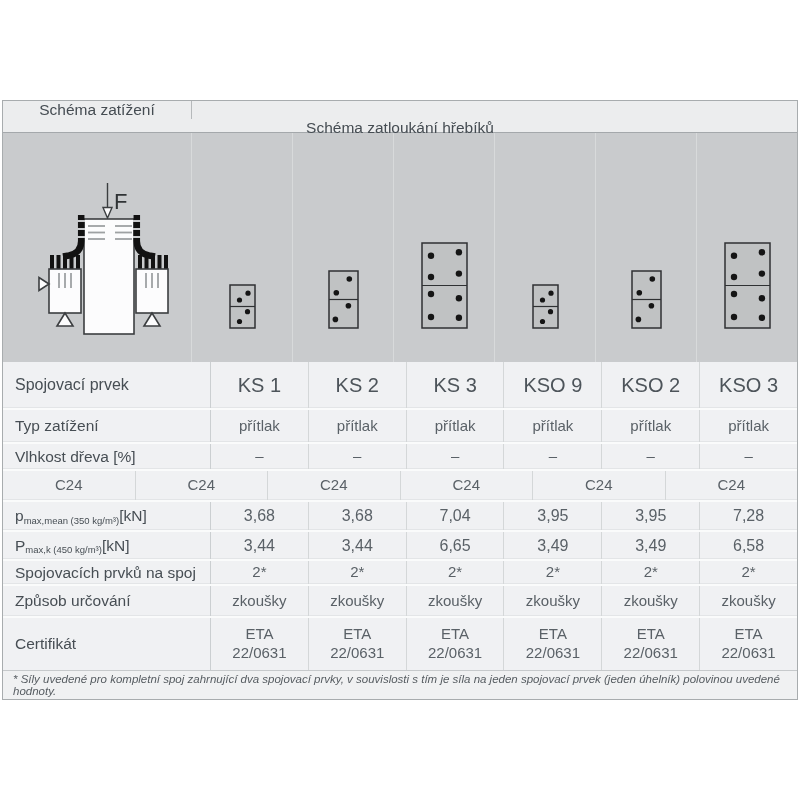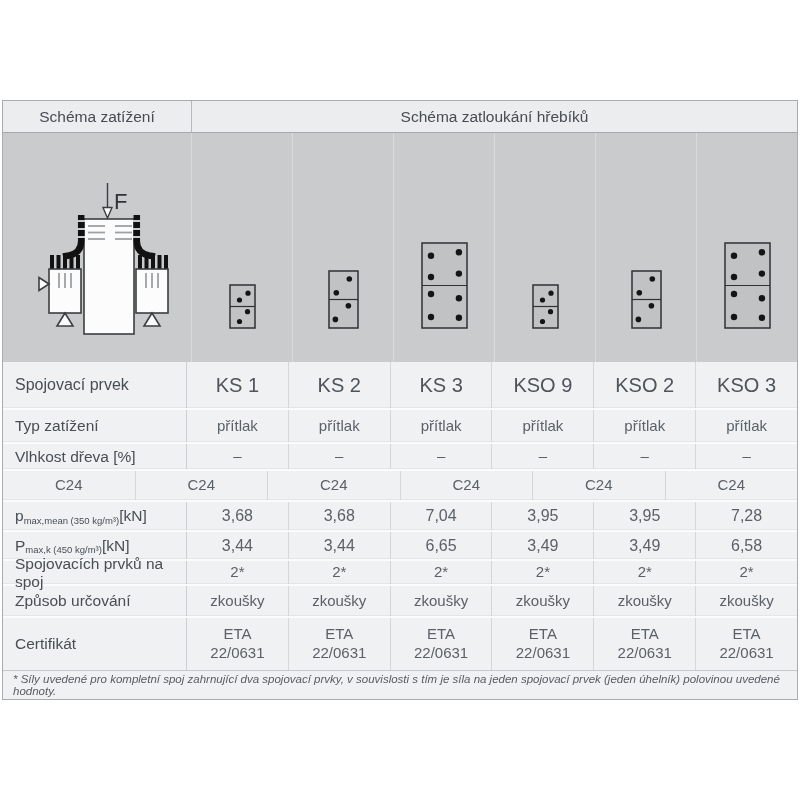--- a/index.html
+++ b/index.html
@@ -7,37 +7,37 @@
     width:800px;height:800px;background:#ffffff;
     font-family:"Liberation Sans", sans-serif;
     -webkit-font-smoothing:antialiased;
     position:relative;overflow:hidden;
   }
   .tbl{
     position:absolute;left:2px;top:100px;width:794px;
     border:1px solid #a8acae;background:#fff;
   }
   
-  .thead{display:flex;height:31px;background:#ecedee;border-bottom:1px solid #a4a8ab;}
+  .thead{display:flex;height:31px;background:#ecedee;border-bottom:1px solid #a4a8ab;flex-direction:column;}
   .th-cell{display:flex;align-items:center;justify-content:center;
     font-size:15.5px;color:#454c52;}
   .th-left{width:188px;border-right:1px solid #b6b9bb;}
   .th-right{flex:1;}
   
   .diagrow{display:flex;height:229px;background:#c9cbcd;}
   .diag-left{width:188px;border-right:1px solid #d8dadb;position:relative;}
   .scheme-cols{flex:1;display:flex;}
   .scheme-cell{flex:1;border-right:1px solid #d8dadb;display:flex;
     align-items:flex-end;justify-content:center;padding-bottom:32px;}
   .scheme-cell:last-child{border-right:none;}
   
   .brow{display:flex;background:#f0f1f3;border-bottom:2px solid #fafbfb;
     box-shadow:inset 0 -1px 0 #e3e5e7;}
   .cell{display:flex;align-items:center;}
-  .lab{width:184px;box-sizing:border-box;padding-left:12px;
+  .lab{width:208px;box-sizing:border-box;padding-left:12px;
     font-size:15.5px;color:#474e54;border-right:1px solid #cbcfd1;}
   .val{flex:1;justify-content:center;text-align:center;
     font-size:15px;color:#5a6167;border-right:1px solid #d4d7d8;
     white-space:pre-line;line-height:1.25;}
   .val:last-child{border-right:none;}
   .brow-1{height:46px;}
   .brow-1 .lab{font-size:16px;}
   .brow-1 .val{font-size:20px;color:#4d545a;}
   .brow-2{height:32px;}
   .brow-3{height:25px;}

